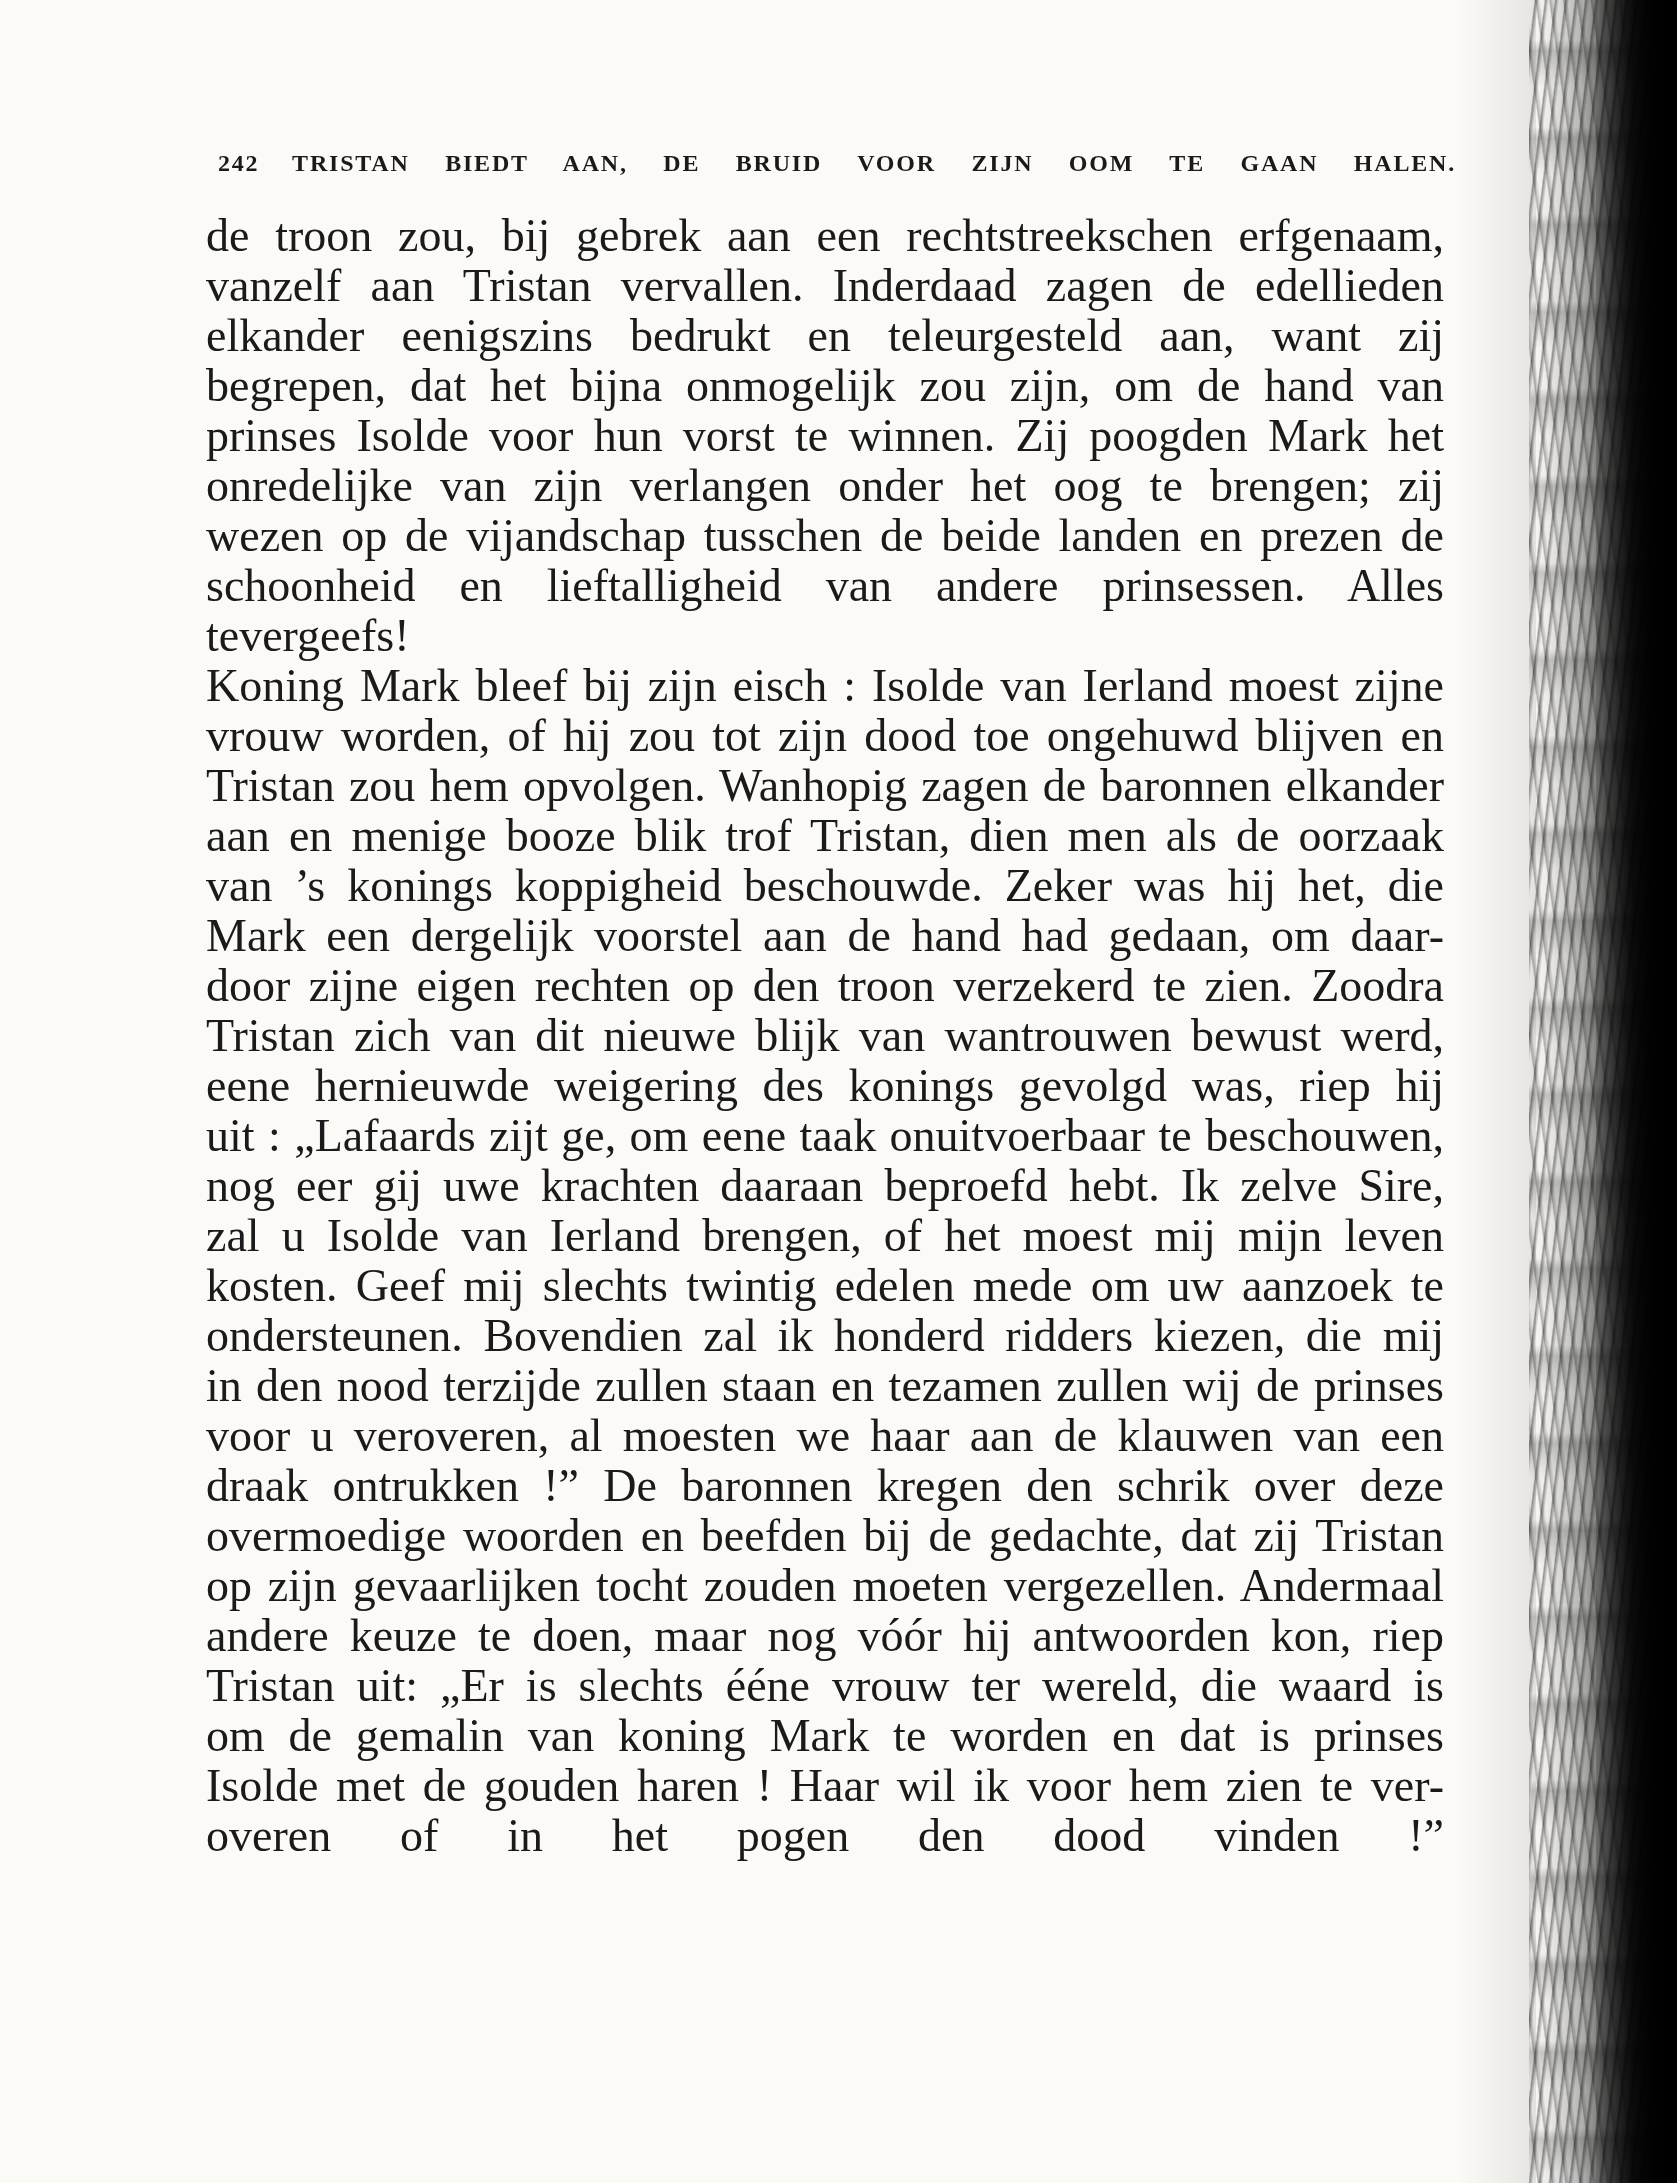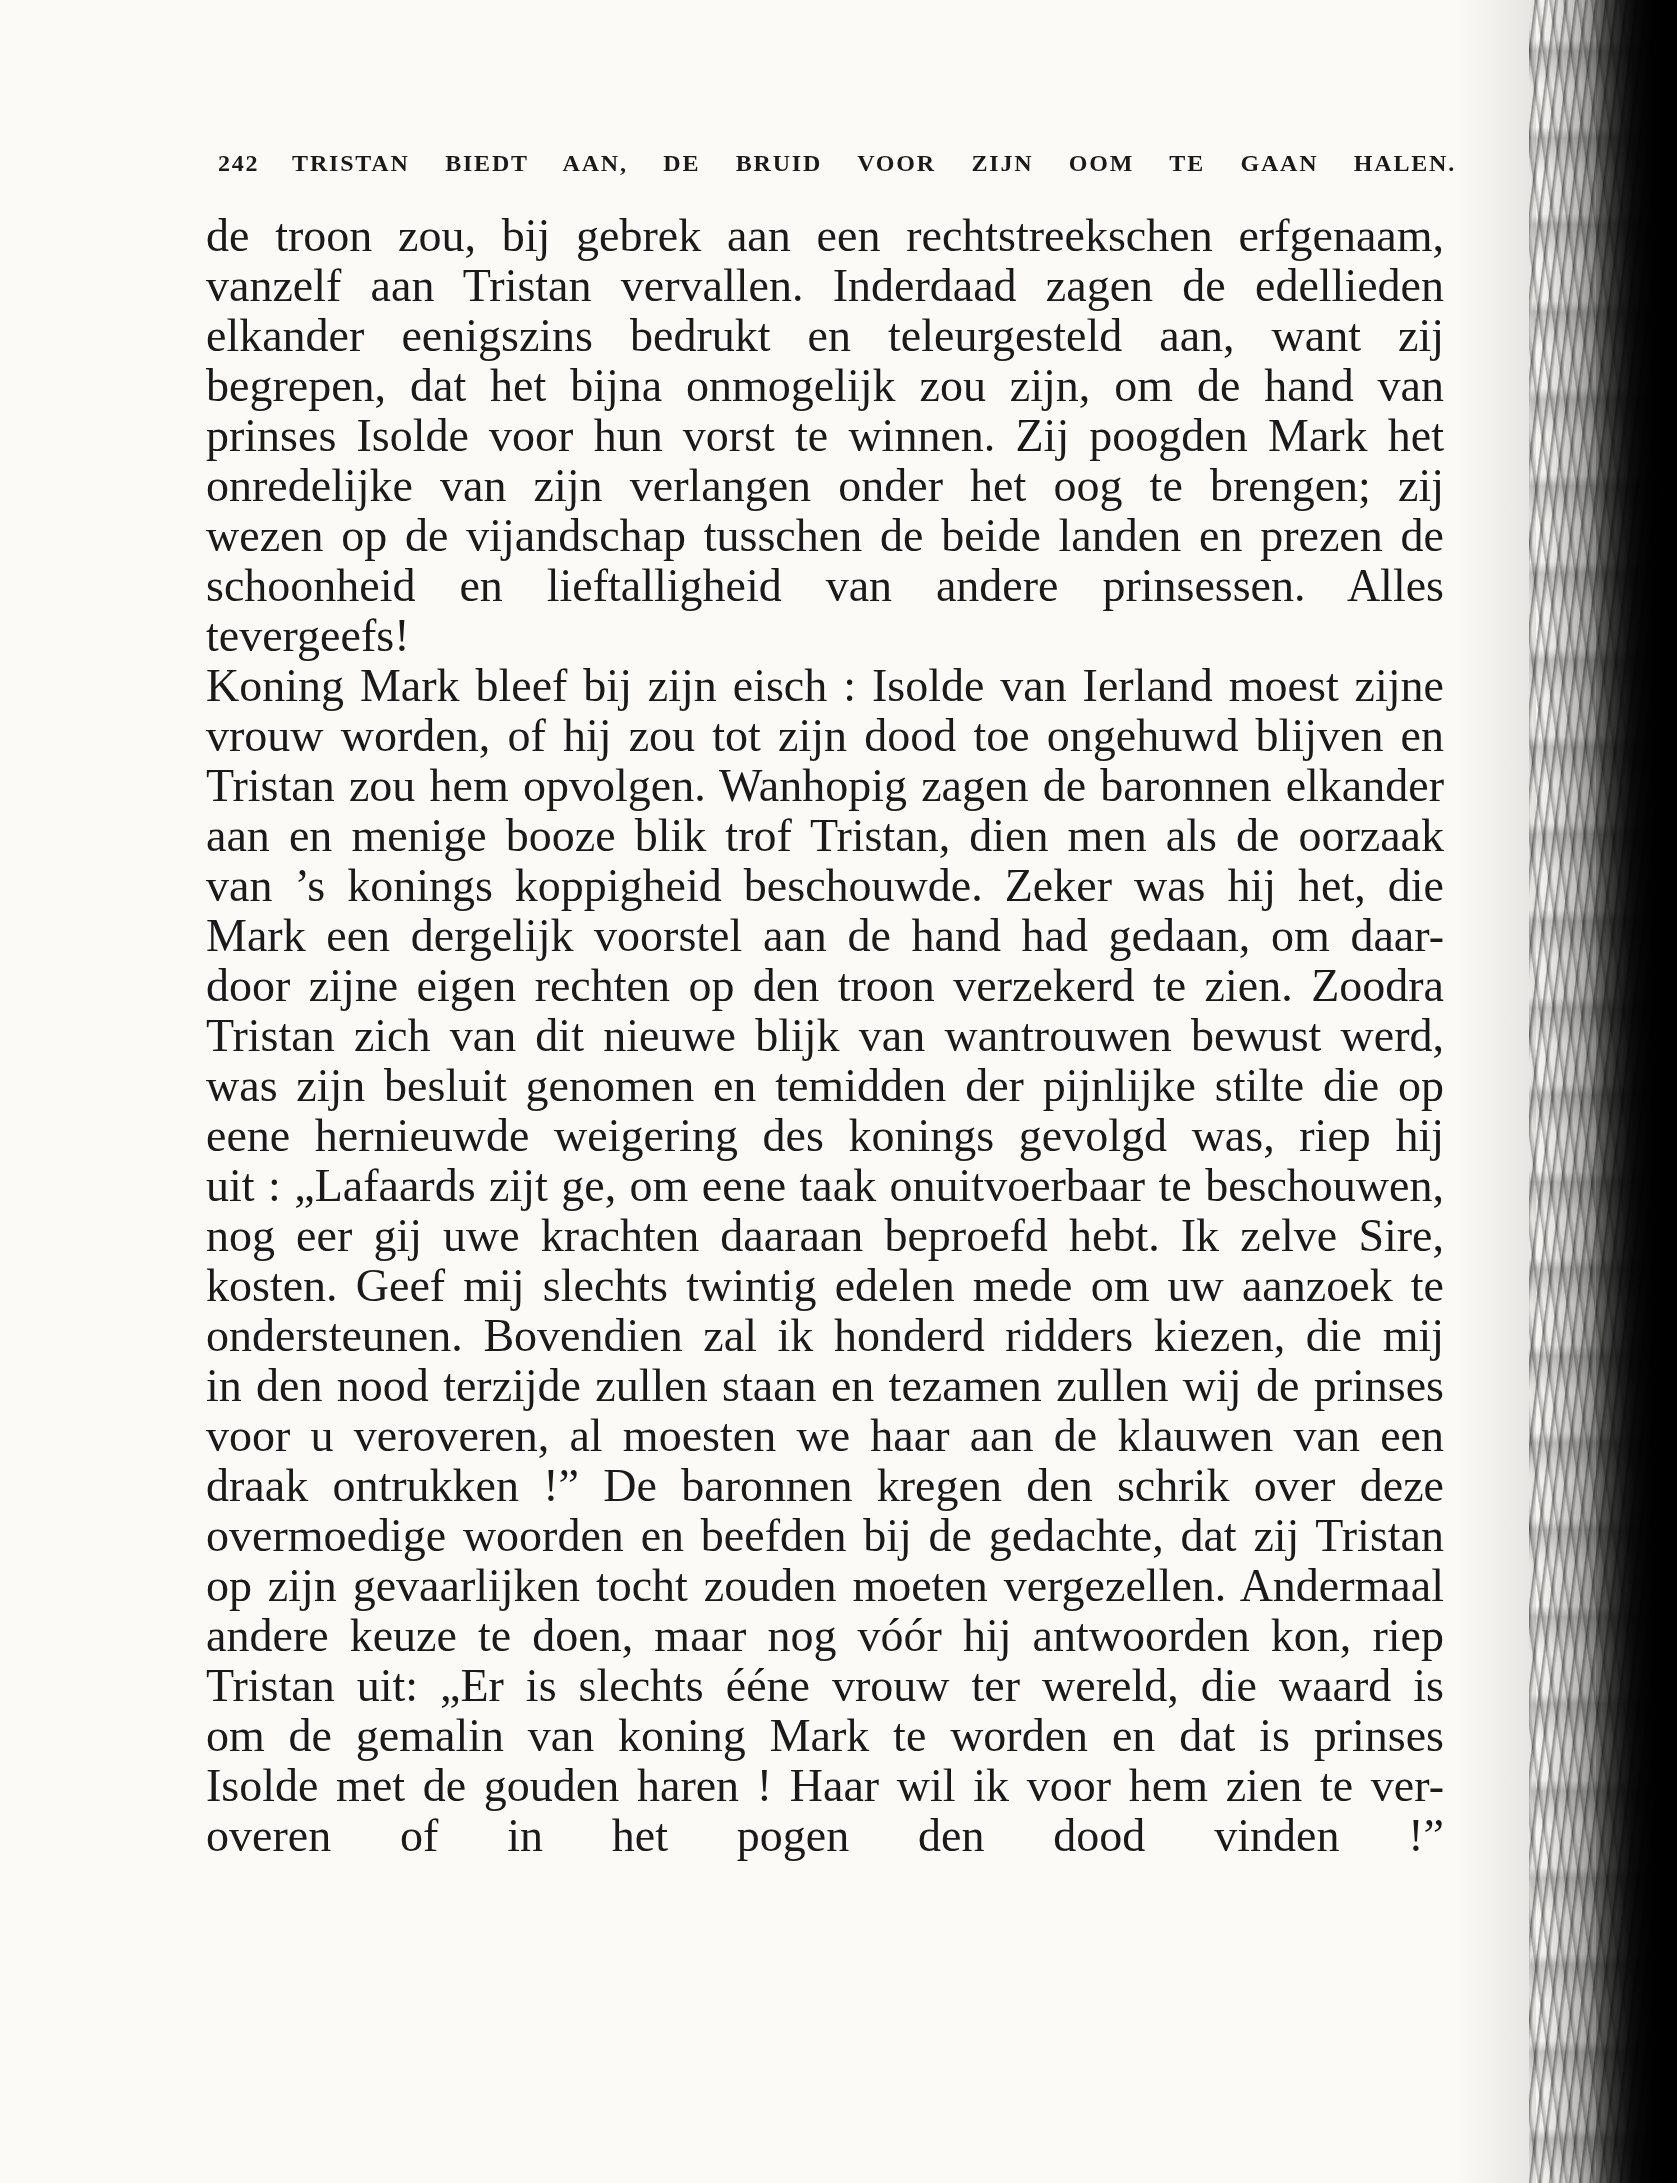--- a/index.html
+++ b/index.html
@@ -108,24 +108,24 @@
     <div class="jline">wezen op de vijandschap tusschen de beide landen en prezen de</div>
     <div class="jline">schoonheid en lieftalligheid van andere prinsessen. Alles tevergeefs!</div>
     <div class="jline">Koning Mark bleef bij zijn eisch : Isolde van Ierland moest zijne</div>
     <div class="jline">vrouw worden, of hij zou tot zijn dood toe ongehuwd blijven en</div>
     <div class="jline">Tristan zou hem opvolgen. Wanhopig zagen de baronnen elkander</div>
     <div class="jline">aan en menige booze blik trof Tristan, dien men als de oorzaak</div>
     <div class="jline">van ’s konings koppigheid beschouwde. Zeker was hij het, die</div>
     <div class="jline">Mark een dergelijk voorstel aan de hand had gedaan, om daar-</div>
     <div class="jline">door zijne eigen rechten op den troon verzekerd te zien. Zoodra</div>
     <div class="jline">Tristan zich van dit nieuwe blijk van wantrouwen bewust werd,</div>
-    <div class="jline">was zijn besluit genomen en temidden der pijnlijke stilte die op</div>
     <div class="jline">eene hernieuwde weigering des konings gevolgd was, riep hij</div>
     <div class="jline">uit : „Lafaards zijt ge, om eene taak onuitvoerbaar te beschouwen,</div>
     <div class="jline">nog eer gij uwe krachten daaraan beproefd hebt. Ik zelve Sire,</div>
+    <div class="jline">zal u Isolde van Ierland brengen, of het moest mij mijn leven</div>
     <div class="jline">kosten. Geef mij slechts twintig edelen mede om uw aanzoek te</div>
     <div class="jline">ondersteunen. Bovendien zal ik honderd ridders kiezen, die mij</div>
     <div class="jline">in den nood terzijde zullen staan en tezamen zullen wij de prinses</div>
     <div class="jline">voor u veroveren, al moesten we haar aan de klauwen van een</div>
     <div class="jline">draak ontrukken !” De baronnen kregen den schrik over deze</div>
     <div class="jline">overmoedige woorden en beefden bij de gedachte, dat zij Tristan</div>
     <div class="jline">op zijn gevaarlijken tocht zouden moeten vergezellen. Andermaal</div>
     <div class="jline">andere keuze te doen, maar nog vóór hij antwoorden kon, riep</div>
     <div class="jline">Tristan uit: „Er is slechts ééne vrouw ter wereld, die waard is</div>
     <div class="jline">om de gemalin van koning Mark te worden en dat is prinses</div>

